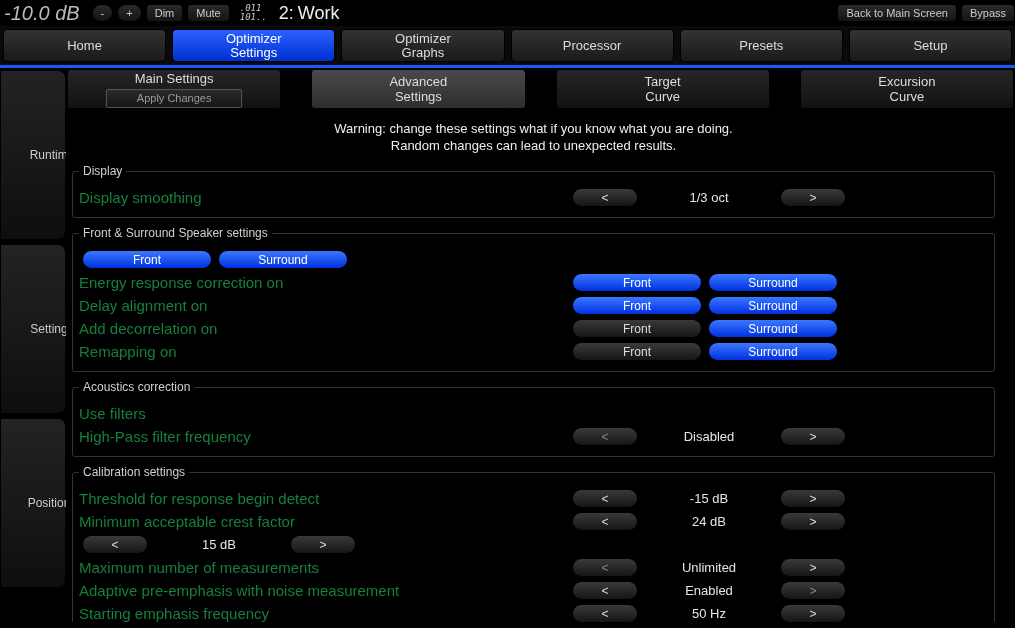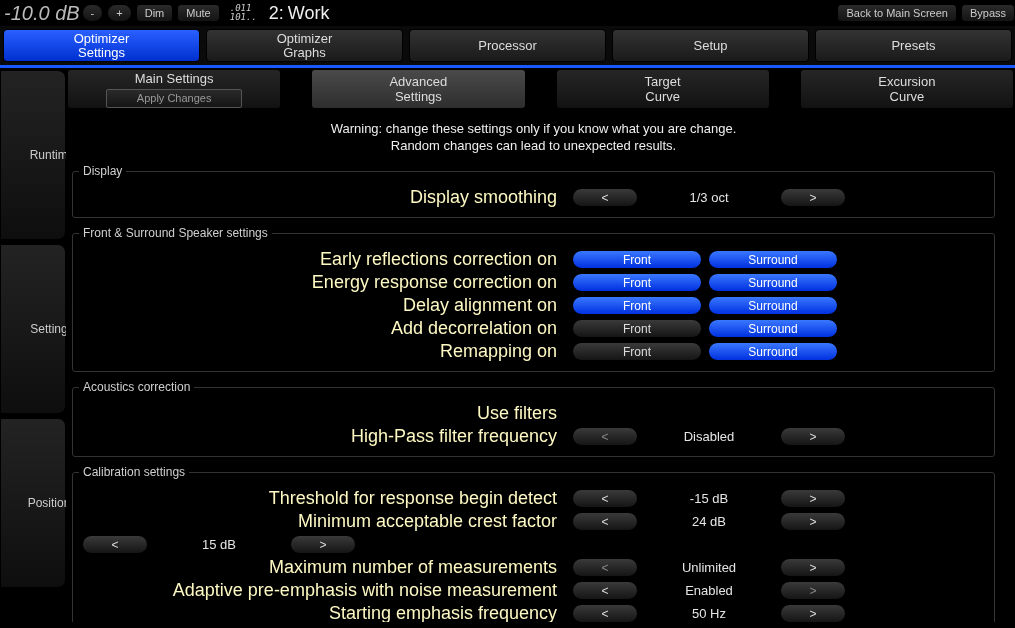--- a/index.html
+++ b/index.html
@@ -1,18 +1,18 @@
 <!DOCTYPE html>
 <html><head>
 <meta charset="utf-8">
 <style>
 *{box-sizing:border-box;margin:0;padding:0;font-family:Arial,Helvetica,sans-serif;}
 html,body{width:1015px;height:628px;background:#000;color:#d8d8d8;overflow:hidden;font-size:13px;}
 .topbar{height:26px;background:#000;display:flex;align-items:center;padding:0 4px;}
-.db{color:#bbb;font-size:20px;font-style:italic;font-weight:500;margin-right:0;}
+.db{color:#bbb;font-size:20px;font-style:italic;font-weight:500;margin-right:10px;}
 .tiny-btn{background:linear-gradient(#2a2a2a,#141414);border:1px solid #000;border-radius:12px;color:#ccc;font-size:11px;padding:2px 8px;margin:0 2px;cursor:pointer;min-width:20px;text-align:center;}
 .tiny-btn.sq{border-radius:4px;}
 .binbits{font-family:monospace;font-size:9px;line-height:9px;color:#ccc;margin:0 8px;font-style:italic;}
 .preset{color:#eee;font-size:18px;margin-left:4px;font-weight:400;}
 .flex1{flex:1;}
 .main-tabs{display:flex;height:42px;background:#0a0a0a;border-bottom:3px solid #1858ff;}
 .main-tab{flex:1;margin:3px;background:linear-gradient(#333,#1a1a1a);border:1px solid #000;border-radius:4px;color:#ddd;font-size:13px;display:flex;flex-direction:column;align-items:center;justify-content:center;cursor:pointer;line-height:14px;}
 .main-tab.active{background:linear-gradient(#2a60ff,#0030d0);color:#fff;}
 .body{display:flex;height:557px;}
 .side{width:66px;background:#000;display:flex;flex-direction:column;}
@@ -24,21 +24,21 @@
 .subtab.active{background:linear-gradient(#4a4a4a,#2e2e2e);}
 .subtab .small-btns{display:flex;gap:6px;margin-top:3px;}
 .sbtn{background:linear-gradient(#2a2a2a,#151515);border:1px solid #555;color:#999;font-size:11px;padding:1px 30px;border-radius:2px;cursor:pointer;}
 .scroll{height:512px;overflow-y:auto;padding:6px 20px 6px 6px;}
 .scroll::-webkit-scrollbar{width:14px;background:#111;}
 .scroll::-webkit-scrollbar-thumb{background:#333;border-radius:3px;}
 .warn{text-align:center;font-size:13px;color:#eee;margin:4px 0 10px;line-height:17px;}
 fieldset{border:1px solid #333;border-radius:3px;padding:8px 6px;margin-bottom:8px;}
 legend{color:#d0d0d0;font-size:12px;padding:0 4px;}
 .row{display:flex;align-items:center;height:23px;margin:0;}
-.row-label{flex:0 0 490px;text-align:right;padding-right:12px;font-size:18px;color:#fef9c3;}
+.row-label{flex:0 0 490px;padding-right:12px;font-size:15px;color:#15803d;}
 .pill{flex:0 0 130px;height:19px;background:linear-gradient(#3a3a3a,#151515);border:1px solid #000;border-radius:10px;color:#ddd;font-size:12px;display:flex;align-items:center;justify-content:center;margin:0 3px;cursor:pointer;}
 .pill.blue{background:linear-gradient(#3a78ff,#0030e0);color:#fff;}
 .pill.wide{flex:0 0 270px;}
 .pill.narrow{flex:0 0 66px;}
 .pill.dim{color:#888;}
 .txtval{flex:0 0 130px;text-align:center;font-size:13px;color:#e5e5e5;margin:0 3px;}
 </style>
 </head>
 <body>
 
@@ -51,36 +51,39 @@
   <span class="binbits" style="white-space:pre;">.011
 101..</span>
   <span class="preset">2:</span>
   <span class="preset" style="margin-left:4px;">Work</span>
   <span class="flex1"></span>
   <span class="tiny-btn sq">Back to Main Screen</span>
   <span class="tiny-btn sq" style="margin-right:-4px;">Bypass</span>
 </div>
 
 <div class="main-tabs" id="mainTabs">
+    <div class="main-tab">
+      <span>Home</span>
+    </div>
     <div class="main-tab active">
       <span>Optimizer</span>
       <span>Settings</span>
     </div>
     <div class="main-tab">
       <span>Optimizer</span>
       <span>Graphs</span>
     </div>
     <div class="main-tab">
       <span>Processor</span>
     </div>
     <div class="main-tab">
+      <span>Presets</span>
+    </div>
+    <div class="main-tab">
       <span>Setup</span>
-    </div>
-    <div class="main-tab">
-      <span>Presets</span>
     </div>
   </div>
 
 <div class="body">
   <div class="side" id="sideTabs">
       <div class="side-tab">Runtime</div>
       <div class="side-tab">Settings</div>
       <div class="side-tab">Positions</div>
     </div>
   <div class="content">
@@ -101,38 +104,37 @@
         </div>
         <div class="subtab">
           <span>Excursion</span>
           <span>Curve</span>
         </div>
       </div>
 
     <div class="scroll">
 
       <div class="warn">
-        <span>Warning: change these settings only if you know what you are change.</span><br><span>Random changes can lead to unexpected results.</span>
+        <span>Warning: change these settings what if you know what you are doing.</span><br><span>Random changes can lead to unexpected results.</span>
       </div>
 
       <fieldset>
         <legend>Display</legend>
         <div class="row">
           <div class="row-label">Display smoothing</div>
           <div class="pill narrow">&lt;</div>
           <div class="txtval">1/3 oct</div>
           <div class="pill narrow">&gt;</div>
         </div>
       </fieldset>
 
       <fieldset>
         <legend>Front &amp; Surround Speaker settings</legend>
         <div id="speakerRows">
             <div class="row">
-              <div class="row-label">Early reflections correction on</div>
               <div class="pill blue">Front</div>
               <div class="pill blue">Surround</div>
             </div>
             <div class="row">
               <div class="row-label">Energy response correction on</div>
               <div class="pill blue">Front</div>
               <div class="pill blue">Surround</div>
             </div>
             <div class="row">
               <div class="row-label">Delay alignment on</div>

